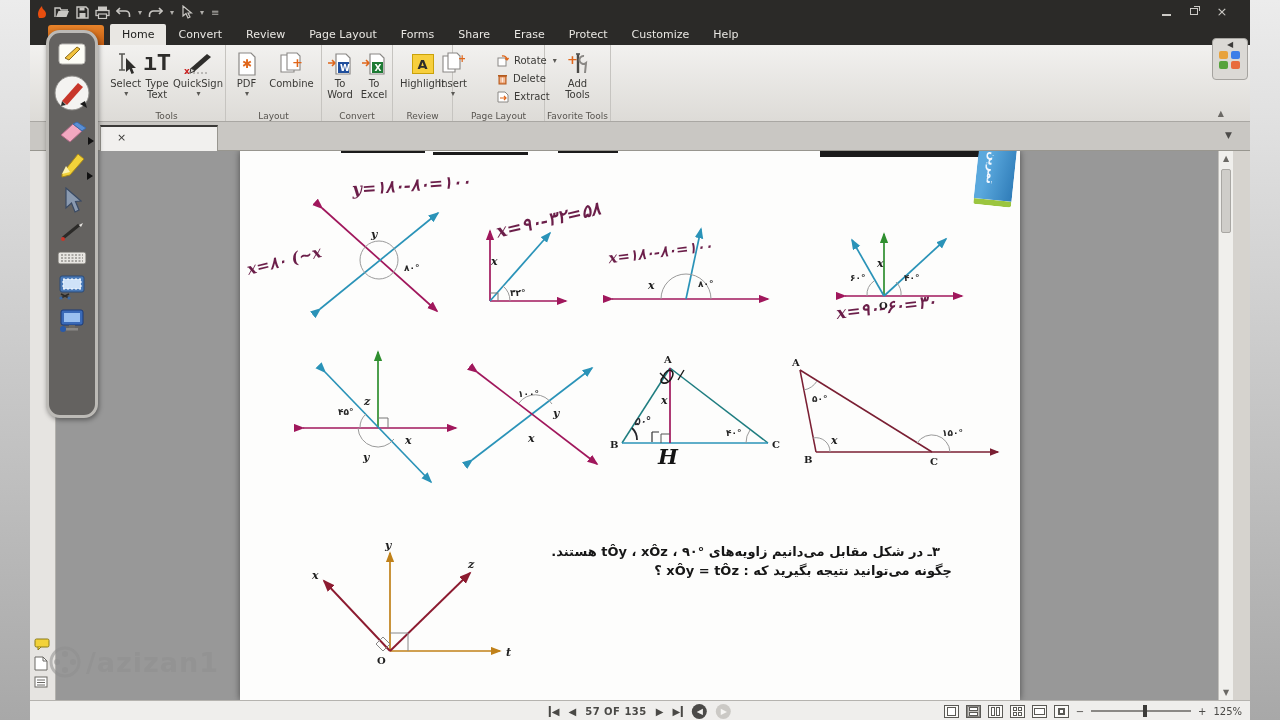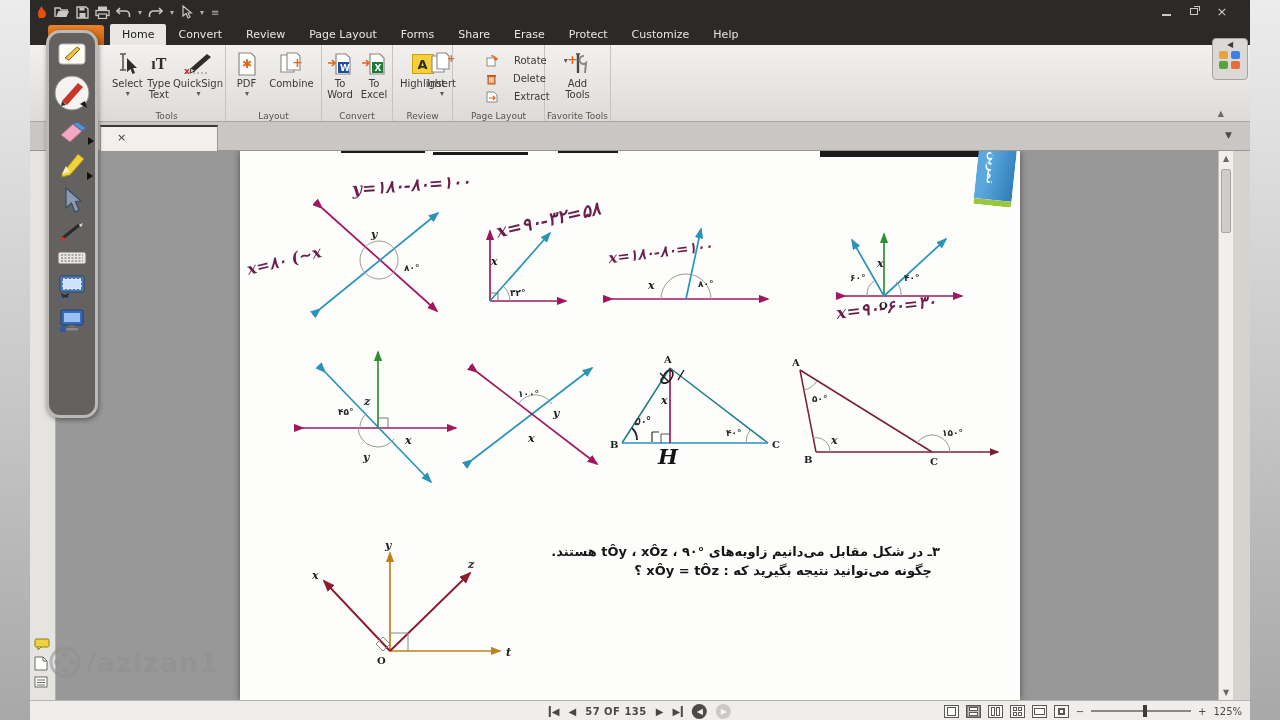--- a/index.html
+++ b/index.html
@@ -29,22 +29,22 @@
 
   
   .ribbon { position:absolute; top:45px; left:0; right:0; height:77px; background:linear-gradient(#f2f1ef,#dddbd7); border-bottom:1px solid #a9a7a3; display:flex; }
   .rspacer { width:78px; }
   .rgroup { position:relative; border-right:1px solid #c6c4c0; height:100%; padding:3px 2px 12px 2px; display:flex; justify-content:center; gap:2px; }
   .rgroup .glabel { position:absolute; bottom:0; left:0; right:0; text-align:center; font-size:9px; color:#57544f; }
   .bigbtn { width:46px; display:flex; flex-direction:column; align-items:center; justify-content:flex-start; padding-top:2px; }
   .bigbtn .bicon { height:28px; display:flex; align-items:center; justify-content:center; }
   .bigbtn .blabel { font-size:10px; color:#3b3a37; text-align:center; line-height:11px; }
   .smallcol { display:flex; flex-direction:column; justify-content:center; gap:2px; padding-right:2px; }
-  .smallbtn { display:flex; align-items:center; gap:16px; font-size:10px; color:#3b3a37; height:16px;margin-left:28px; }
-  .icon-type { font-family:Liberation Serif, serif; font-size:16px; font-weight:bold; color:#2e2d2b; }
+  .smallbtn { display:flex; align-items:center; gap:5px; font-size:10px; color:#3b3a37; height:16px;margin-left:28px; }
+  .icon-type { font-family:Liberation Mono, monospace; font-size:23px; font-weight:bold; color:#2e2d2b; }
   .hl-icon { width:22px; height:20px; background:#f7cf3d; border:1px solid #caa20a; display:flex; align-items:center; justify-content:center; font-weight:bold; font-size:13px; color:#2e2d2b; }
   .ribbon-collapse { position:absolute; right:26px; bottom:3px; font-size:8px; color:#6b6965; }
 
   
   .tabstrip { position:absolute; top:122px; left:0; right:0; height:29px; background:#c9c7c3; border-bottom:1px solid #98968f; }
   .doctab { position:absolute; left:70px; top:3px; width:118px; height:26px; background:#f1f0ee; border:1px solid #98968f; border-bottom:none; border-top:2px solid #3a3937; }
   .doctab .closex { position:absolute; left:16px; top:4px; font-size:11px; color:#3c3b39; }
   .strip-drop { position:absolute; right:18px; top:8px; font-size:9px; color:#4c4b49; }
 
   
@@ -56,21 +56,21 @@
   .vthumb { position:absolute; left:2px; right:2px; top:18px; height:64px; background:#cfcdc9; border:1px solid #a9a7a3; border-radius:2px; }
   .vs-up { position:absolute; top:3px; left:0; right:0; }
   .vs-dn { position:absolute; bottom:3px; left:0; right:0; }
 
   .page { position:absolute; left:210px; top:0; width:780px; height:549px; background:#fdfdfc; box-shadow:0 0 7px rgba(0,0,0,.5); }
 
   
   .fa { direction:rtl; unicode-bidi:plaintext; font-family:"DejaVu Sans",sans-serif; color:#161616; font-weight:600; white-space:nowrap; }
   .q2 { position:absolute; right:6px; top:36px; font-size:13px; }
   .q3a { position:absolute; right:80px; top:377px; font-size:13px;margin-top:16px; }
-  .q3b { position:absolute; right:88px; top:412px; font-size:13px; }
+  .q3b { position:absolute; right:68px; top:412px; font-size:13px; }
 
   
   .hw { position:absolute; font-family:"DejaVu Serif",serif; font-style:italic; font-weight:bold; color:#6b1e49; white-space:nowrap; }
   .hw.k { color:#141414; }
 
   
   .bookmark { position:absolute; left:736px; top:-3px; width:38px; height:58px; transform:rotate(6deg); background:linear-gradient(100deg,#5aa8dd 0 30%,#2f7cb8); border-bottom:6px solid #9bc53f; border-radius:0 0 3px 3px; }
   .bookmark span { position:absolute; left:8px; top:4px; writing-mode:vertical-rl; color:#f2f8ff; font-size:11px; font-weight:bold; }
 
   

